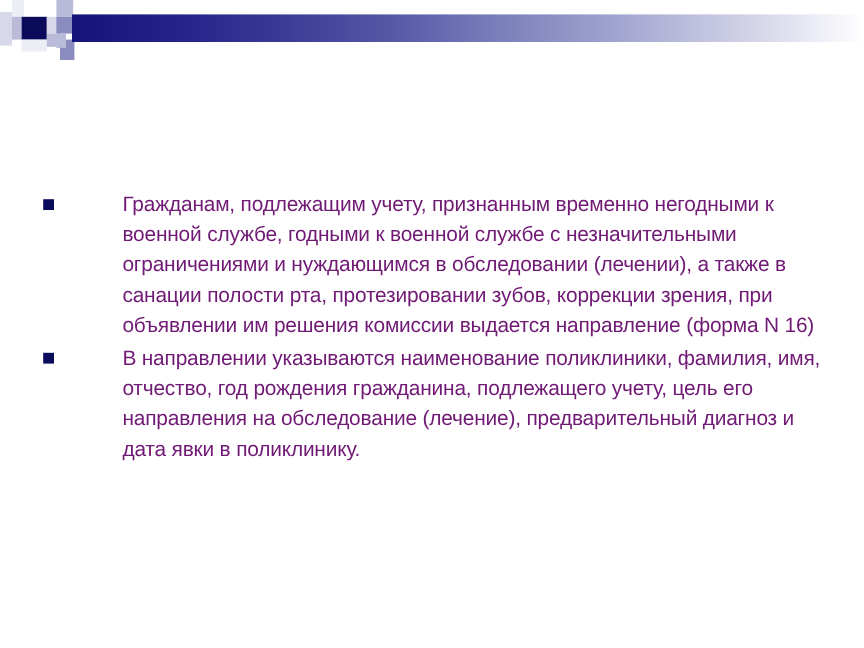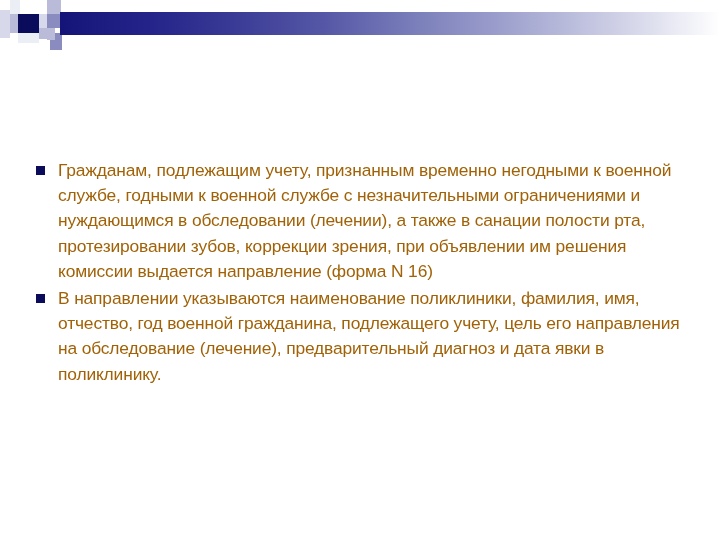--- a/index.html
+++ b/index.html
@@ -73,24 +73,25 @@
     height: 9px;
     background: #0b0b5c;
     margin-top: 8px;
     margin-right: 13px;
   }
 
   .bullet-text {
     flex: 1 1 auto;
     font-size: 17.4px;
     line-height: 25.2px;
-    color: #a16207;
+    color: #701a75;
     font-family: "Liberation Sans", "DejaVu Sans", sans-serif;
     letter-spacing: -0.15px;
     white-space: pre-line;
+    margin-left: 44px;
   }
 </style>
 </head>
 <body>
 
 <div id="slide-header">
 
   <div class="sq sq-pale" style="left:0px;  top:10px; width:10px; height:28px;"></div>
   <div class="sq sq-faint" style="left:10px; top:0px;  width:10px; height:14px;"></div>
   <div class="sq sq-light" style="left:10px; top:14px; width:8px;  height:19px;"></div>
@@ -108,16 +109,16 @@
 
 <div id="content">
 
   <div class="bullet-item">
     <span class="bullet-marker"></span>
     <span class="bullet-text">Гражданам, подлежащим учету, признанным временно негодными к военной службе, годными к военной службе с незначительными ограничениями и нуждающимся в обследовании (лечении), а также в санации полости рта, протезировании зубов, коррекции зрения, при объявлении им решения комиссии выдается направление (форма N 16)</span>
   </div>
 
   <div class="bullet-item">
     <span class="bullet-marker"></span>
-    <span class="bullet-text">В направлении указываются наименование поликлиники, фамилия, имя, отчество, год военной гражданина, подлежащего учету, цель его направления на обследование (лечение), предварительный диагноз и дата явки в поликлинику.</span>
+    <span class="bullet-text">В направлении указываются наименование поликлиники, фамилия, имя, отчество, год рождения гражданина, подлежащего учету, цель его направления на обследование (лечение), предварительный диагноз и дата явки в поликлинику.</span>
   </div>
 
 </div>
 
 </body></html>

